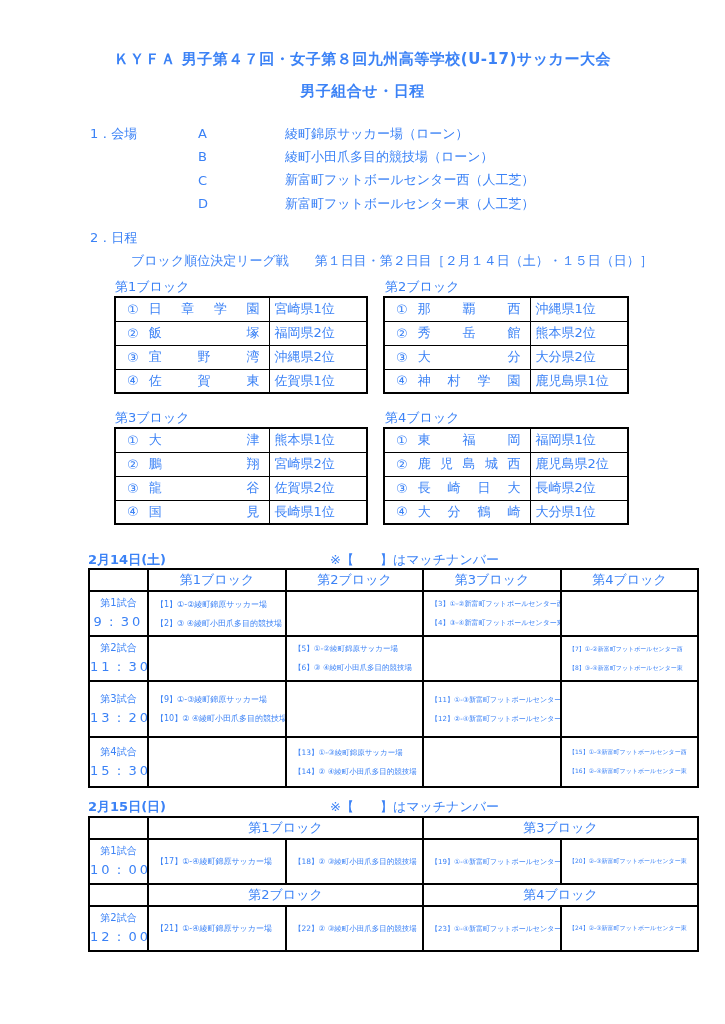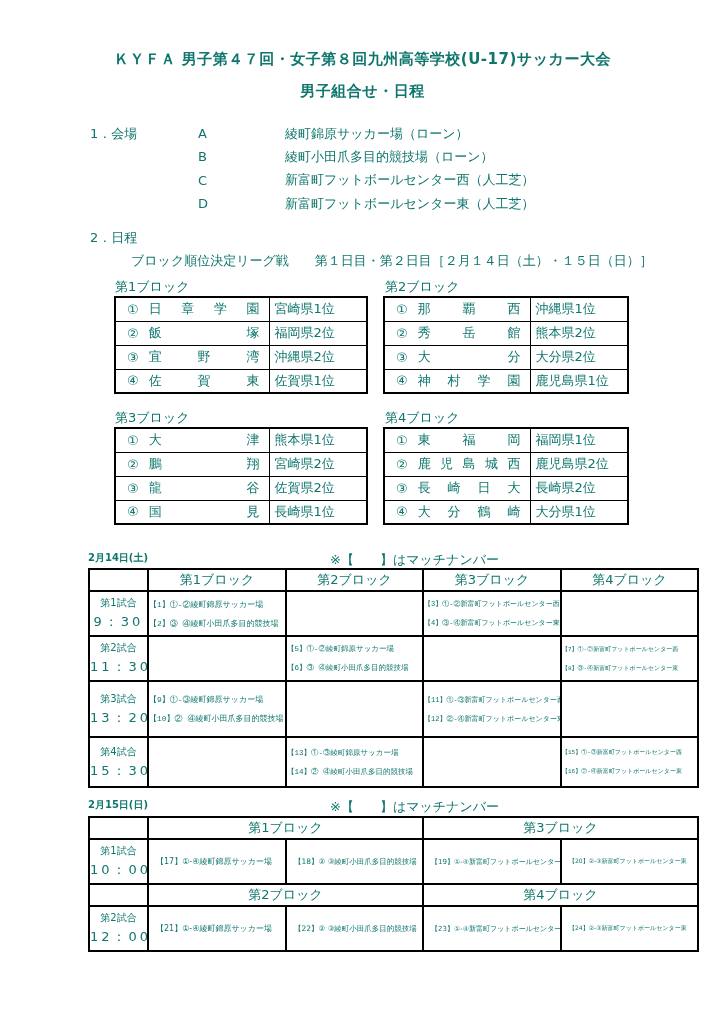--- a/index.html
+++ b/index.html
@@ -4,21 +4,21 @@
 <style>
   * { margin: 0; padding: 0; box-sizing: border-box; }
   html, body { background: #e8e8e8; }
   body { font-family: "DejaVu Sans", "Liberation Sans", sans-serif; }
   .page {
     position: relative;
     width: 725px;
     height: 1024px;
     background: #ffffff;
     margin: 0 auto;
-    color: #0f766e;
+    color: #3b82f6;
     overflow: hidden;
   }
   .abs { position: absolute; }
 
   
   .title-line { left: 0; right: 0; text-align: center; font-weight: bold; font-size: 15px; letter-spacing: 0.5px; }
 
   
   .sec-heading { font-size: 13px; }
 
@@ -37,30 +37,30 @@
     vertical-align: middle;
     overflow: hidden;
   }
   table.block-table { border: 2px solid #000; }
   .team-cell-inner { display: flex; align-items: center; padding: 0 9px 0 11px; }
   .team-no { margin-right: 10px; flex: 0 0 auto; }
   .team-name { flex: 1; display: flex; justify-content: space-between; }
   .rank-cell { padding-left: 5px; }
 
   
-  .date-label { font-size: 10px; font-weight: bold; }
+  .date-label { font-size: 13px; font-weight: bold; }
   .note-label { font-size: 13px; }
   table.sched { border-collapse: collapse; table-layout: fixed; background: #fff; border: 2px solid #000; }
   table.sched th, table.sched td { border: 2px solid #000; font-weight: normal; overflow: hidden; }
   table.sched .hdr { height: 22px; font-size: 13px; text-align: center; vertical-align: middle; }
   table.sched .time-col { text-align: center; vertical-align: middle; }
   .match-label { font-size: 10px; }
   .match-time { font-size: 13px; letter-spacing: 3px; margin-top: 3px; white-space: nowrap; }
   td.mcell { vertical-align: middle; }
-  td.mcell .line { height: 19px; display: flex; align-items: center; padding-left: 0; white-space: nowrap; font-family: Liberation Mono, monospace; }
+  td.mcell .line { height: 19px; display: flex; align-items: center; padding-left: 7px; white-space: nowrap; }
   
   table.sched td.c1 { font-size: 8px; }
   table.sched td.c2 { font-size: 7.5px; }
   table.sched td.c3 { font-size: 7px; }
   table.sched td.c4 { font-size: 6px; }
   td.single { vertical-align: middle; }
   td.single .line { display: flex; align-items: center; padding-left: 7px; white-space: nowrap; }
 </style>
 </head>
 <body>

